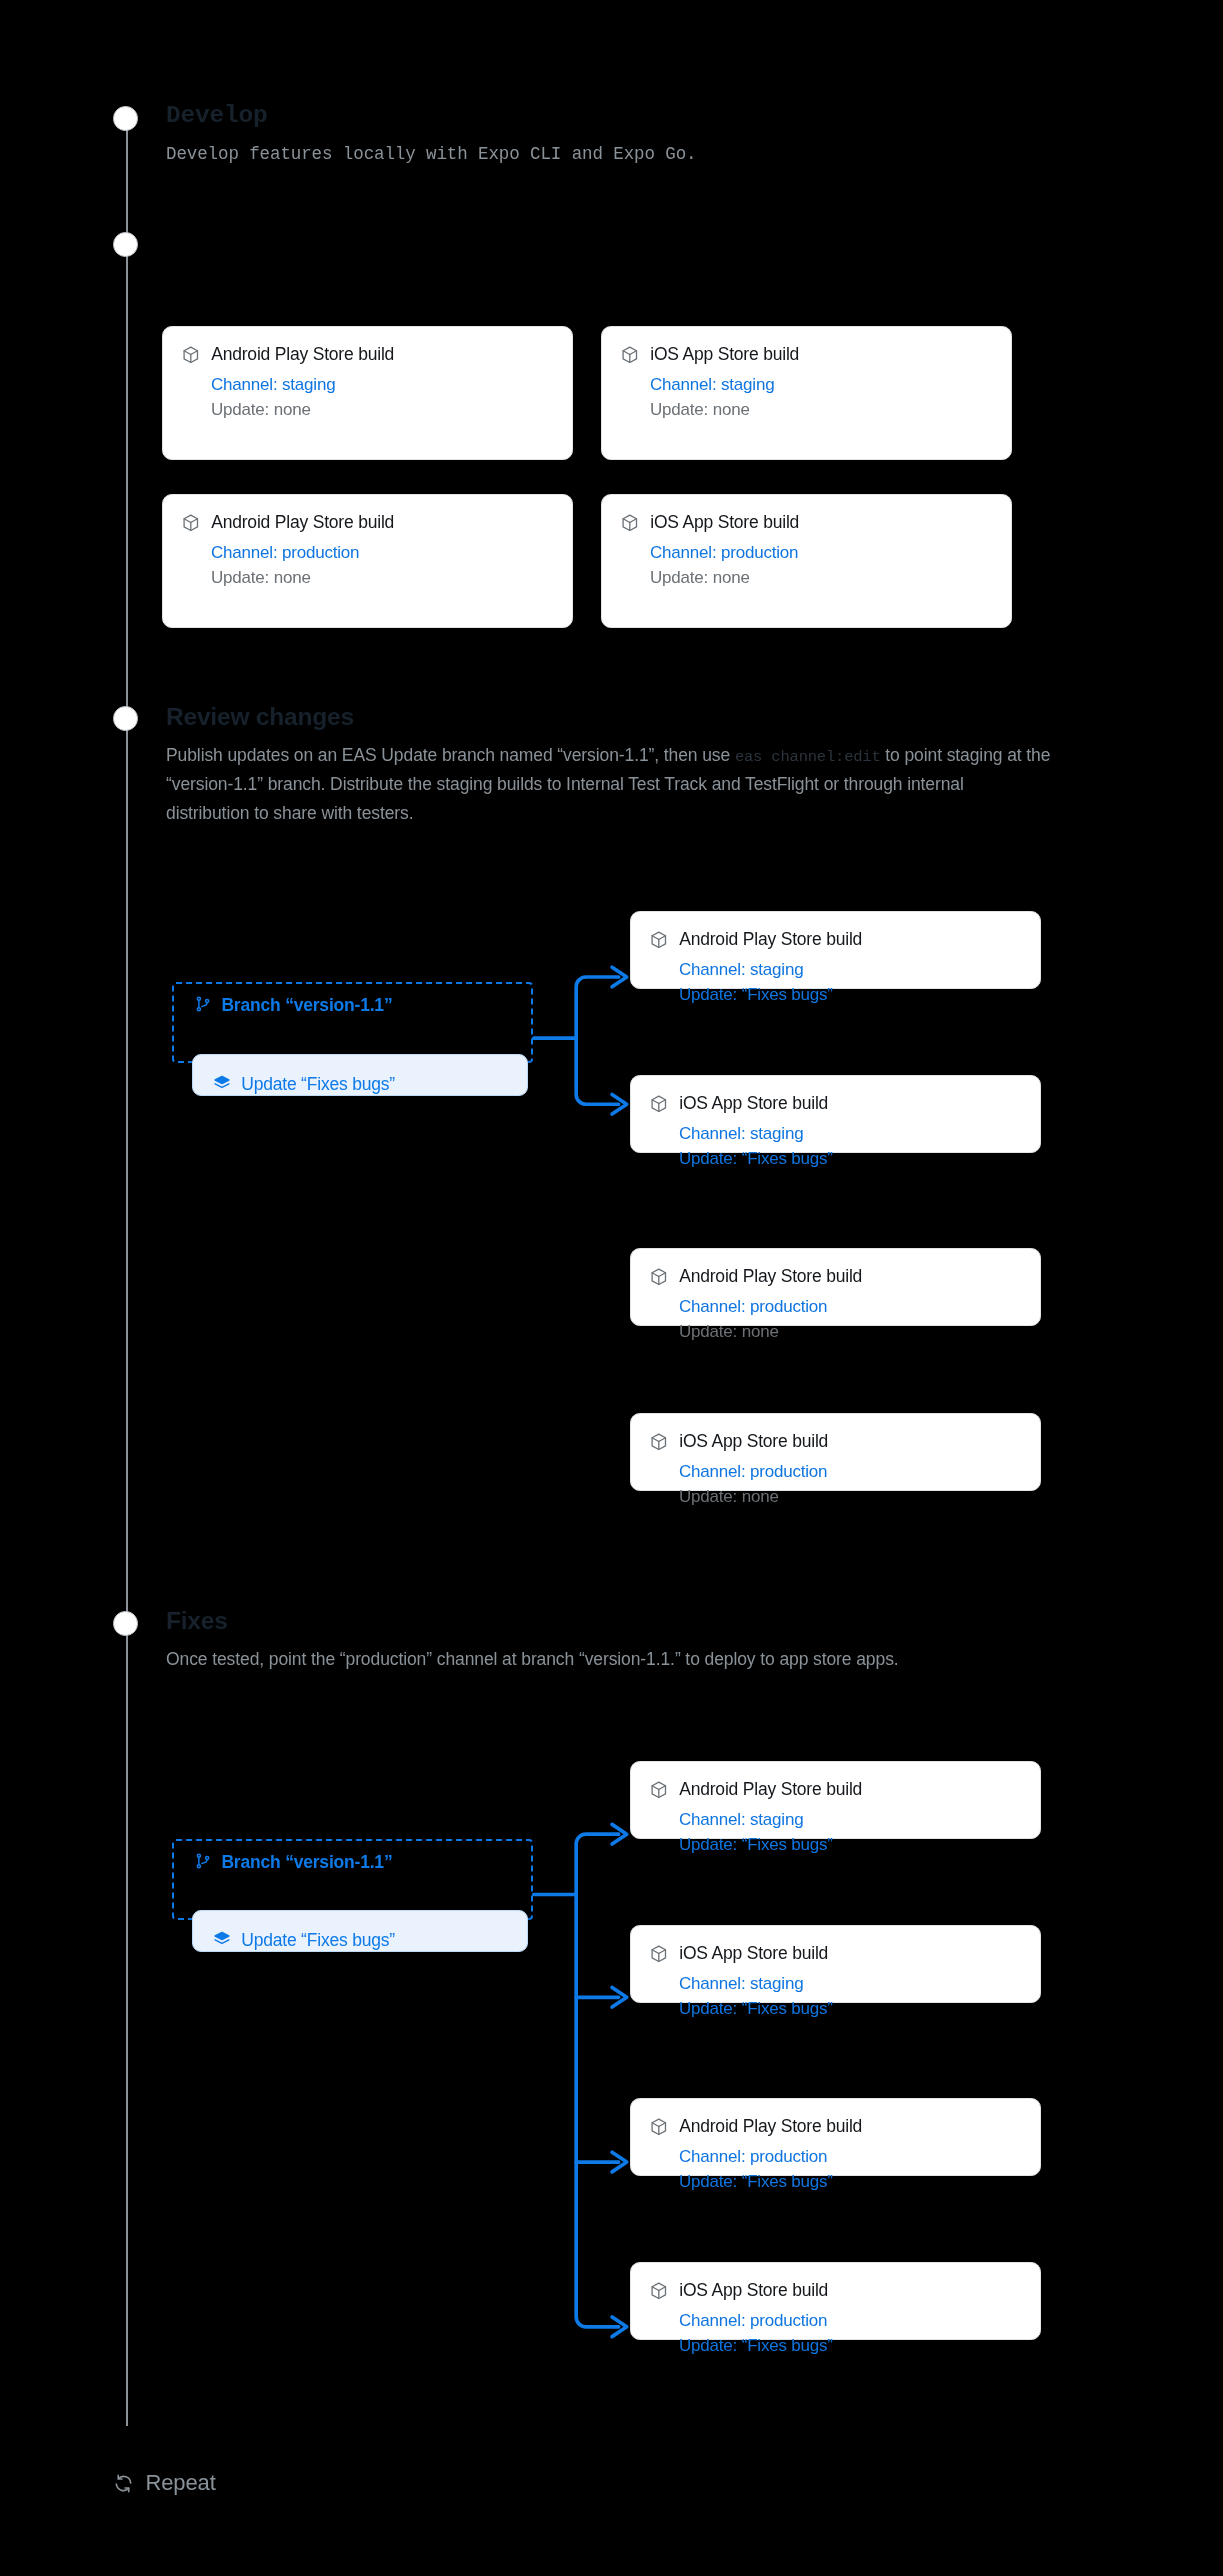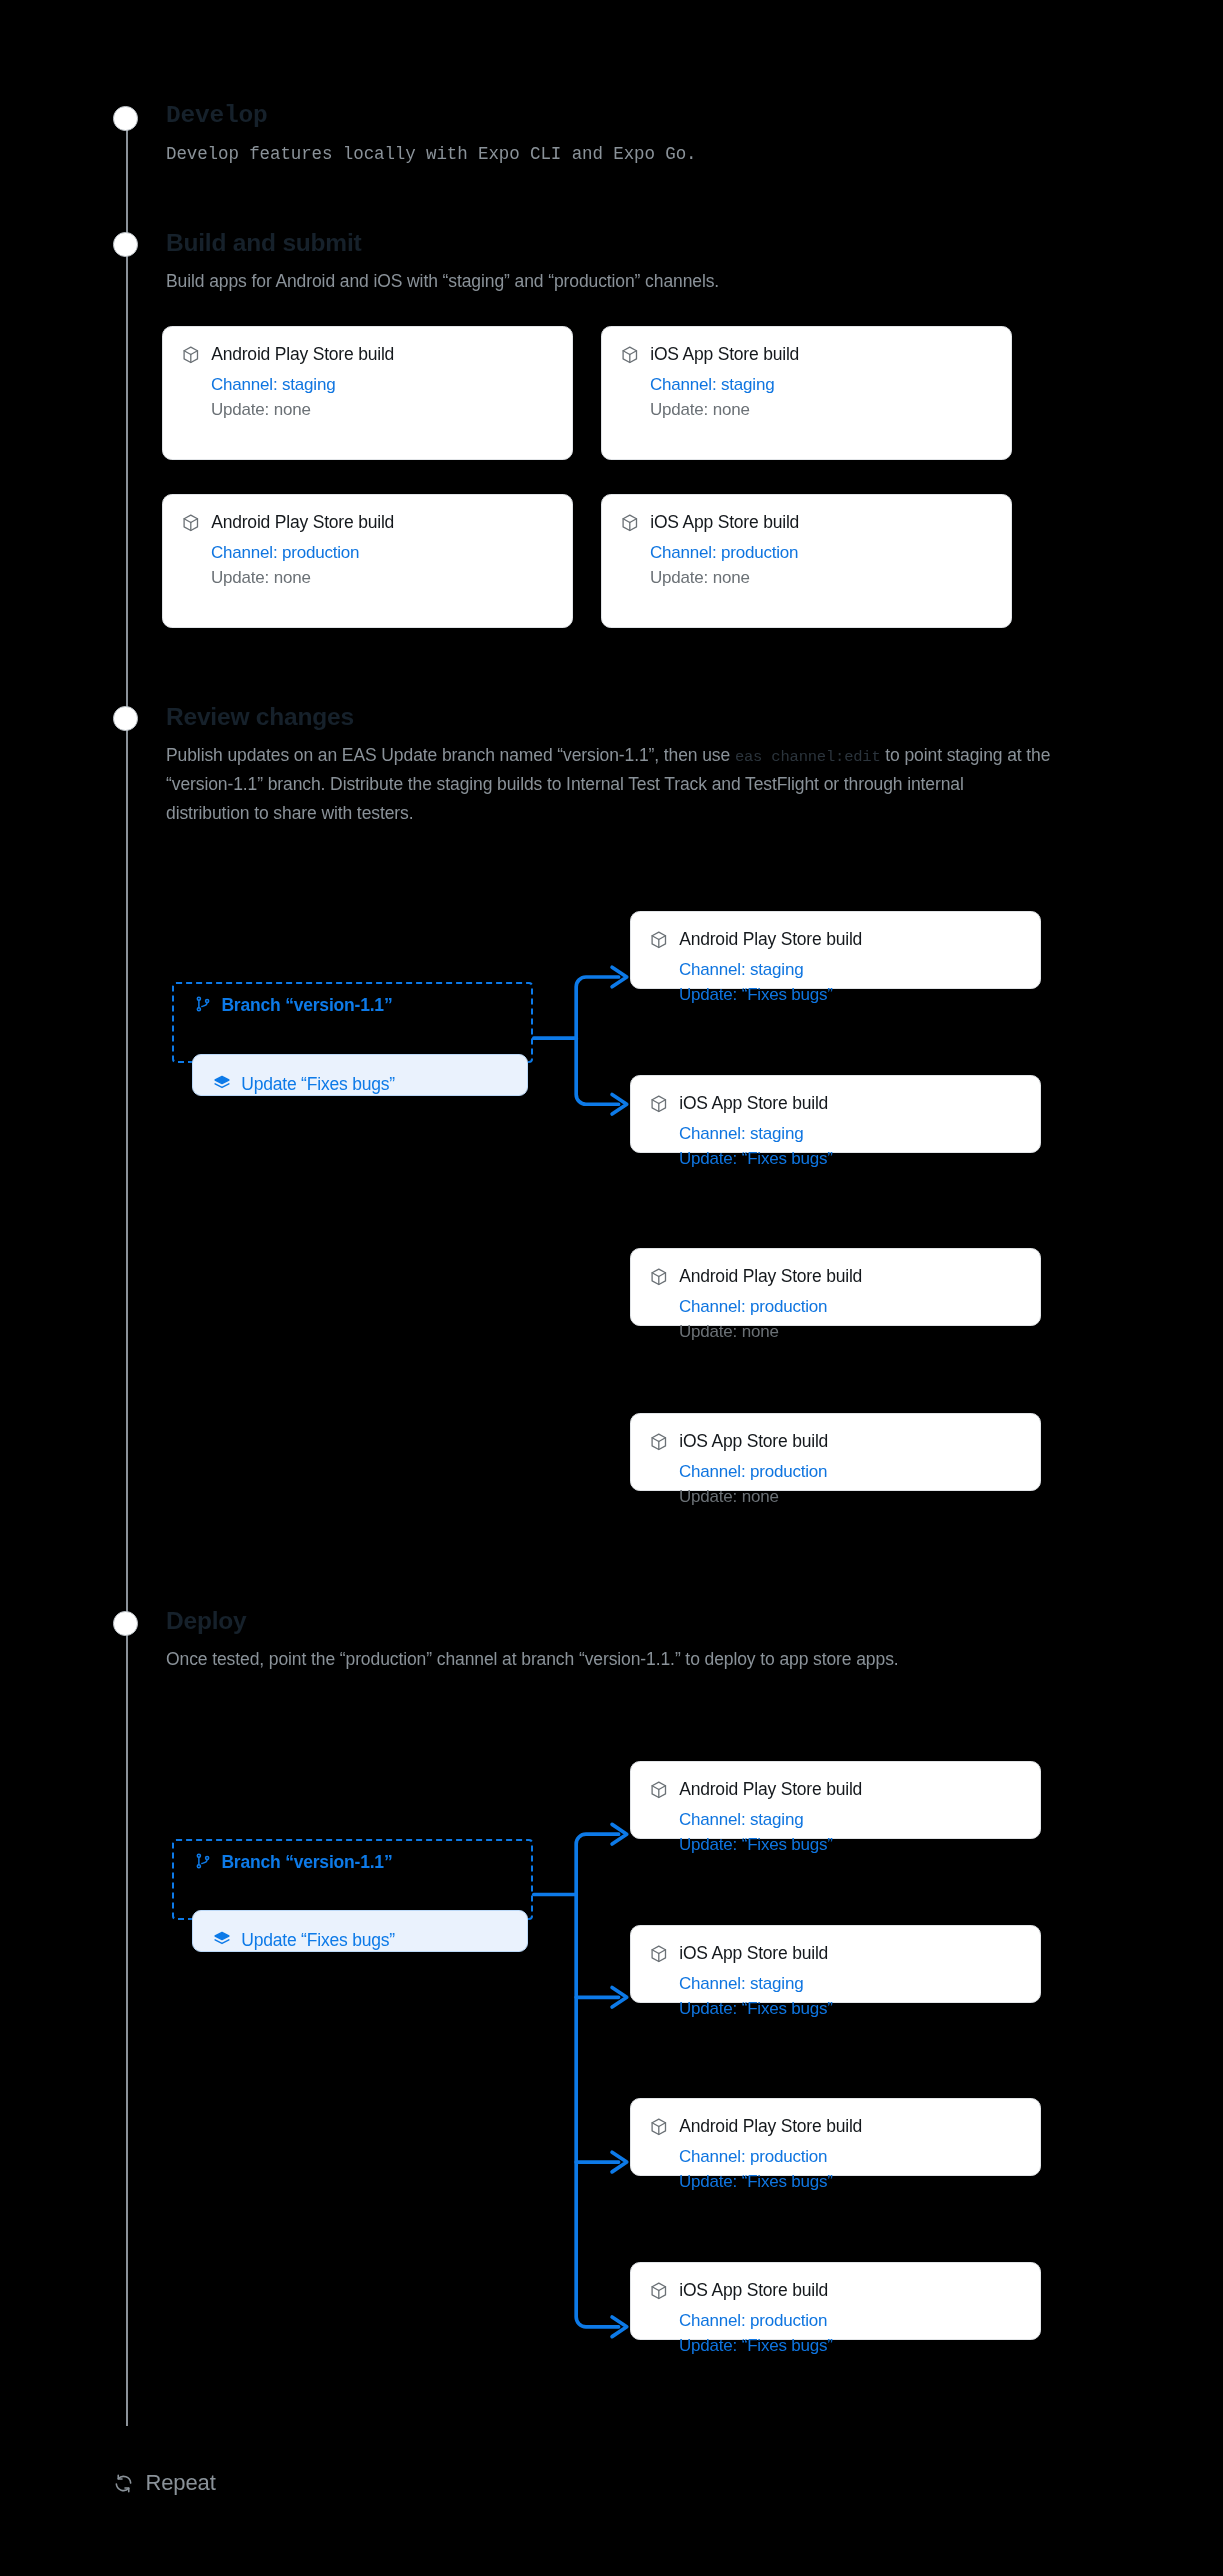--- a/index.html
+++ b/index.html
@@ -154,24 +154,20 @@
 
   <div class="spine"></div>
 
   <div class="node" style="top:106px;"></div>
   <div class="step" style="top:101px;font-family:Liberation Mono, monospace;">
     <div class="step-title">Develop</div>
     <div class="step-desc">Develop features locally with Expo CLI and Expo Go.</div>
   </div>
 
   <div class="node" style="top:232px;"></div>
-  <div class="step" style="top:228px;">
-    <div class="step-title">Build and submit</div>
-    <div class="step-desc">Build apps for Android and iOS with “staging” and “production” channels.</div>
-  </div>
 
   <div class="card" style="left:162px; top:326px; width:411px; height:134px;">
     <div class="card-head">
       <span class="cube-icon">
         <svg viewBox="0 0 24 24" width="19.6" height="19.6" fill="none" stroke="#6b7176" stroke-width="1.6" stroke-linecap="round" stroke-linejoin="round">
           <path d="M12 2.6 20.2 7v10L12 21.4 3.8 17V7z"></path>
             <path d="M3.8 7 12 11.6 20.2 7"></path>
             <path d="M12 11.6v9.8"></path>
         </svg>
       </span>
@@ -323,21 +319,21 @@
         </svg>
       </span>
       <span class="card-title">iOS App Store build</span>
     </div>
     <div class="card-line blue">Channel: production</div>
     <div class="card-line grey">Update: none</div>
   </div>
 
   <div class="node" style="top:1611px;"></div>
   <div class="step" style="top:1606px;">
-    <div class="step-title">Deploy</div>
+    <div class="step-title">Fixes</div>
     <div class="step-desc" style="max-width:877px;">Once tested, point the “production” channel at branch “version-1.1.” to deploy to app store apps.</div>
   </div>
 
   <div class="branch-group" style="left:172px; top:1839px; width:361px; height:81px;">
     <div class="branch-head">
       <span class="branch-icon">
         <svg viewBox="0 0 24 24" width="18" height="18" fill="none" stroke="#0d7ae8" stroke-width="2" stroke-linecap="round" stroke-linejoin="round">
           <circle cx="6.5" cy="5" r="2.1"></circle>
             <circle cx="6.5" cy="19" r="2.1"></circle>
             <circle cx="17.5" cy="8" r="2.1"></circle>

